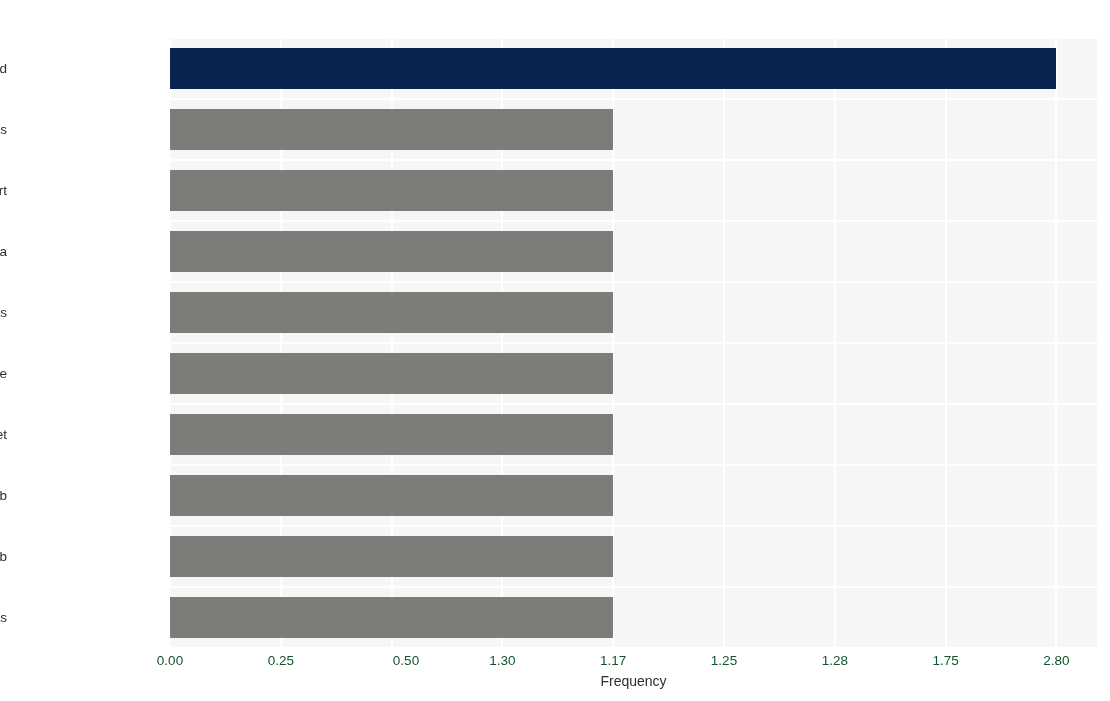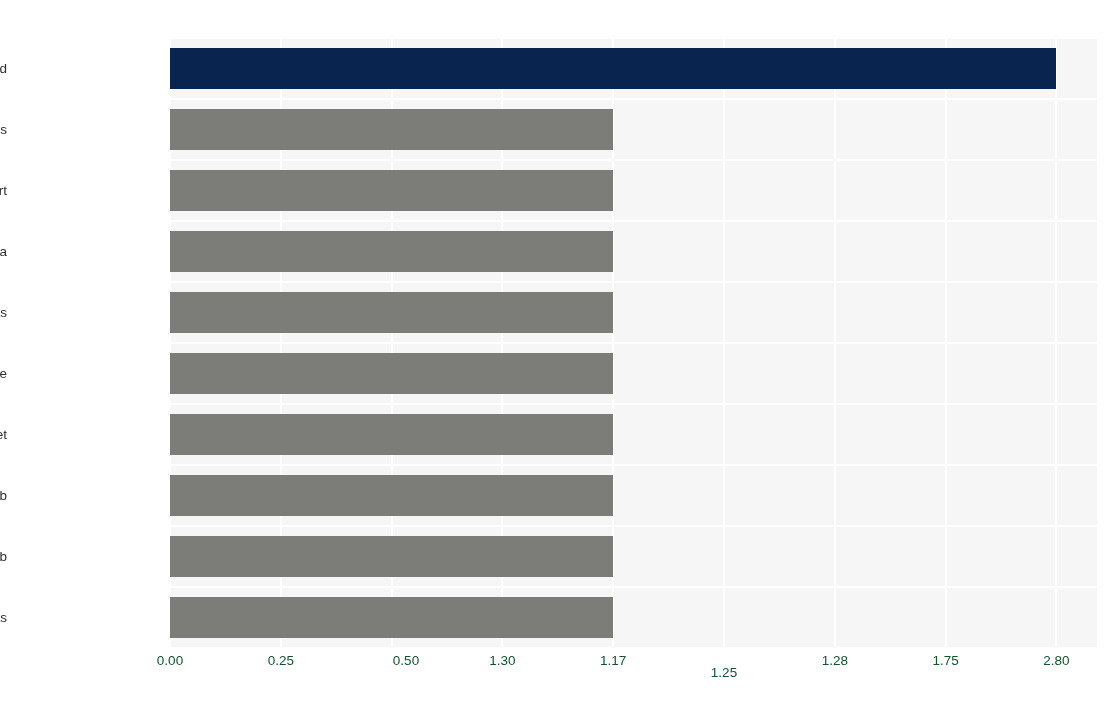--- a/index.html
+++ b/index.html
@@ -154,19 +154,20 @@
       <div class="ytick-label" style="top: 487.5px;">like ethernet usb</div>
       <div class="ytick-label" style="top: 548.5px;">ethernet usb usb</div>
       <div class="ytick-label" style="top: 609.5px;">usb usb fpgas</div>
     </div>
   <div id="x-axis">
       <div class="xtick-label" style="left: 170px;">0.00</div>
       <div class="xtick-label" style="left: 280.8px;">0.25</div>
       <div class="xtick-label" style="left: 406px;">0.50</div>
       <div class="xtick-label" style="left: 502.4px;">1.30</div>
       <div class="xtick-label" style="left: 613.2px;">1.17</div>
-      <div class="xtick-label" style="left: 724px; margin-top: 12px;">1.25</div>
+      <div class="xtick-label" style="left: 724px;">1.25</div>
       <div class="xtick-label" style="left: 834.8px;">1.28</div>
       <div class="xtick-label" style="left: 945.6px;">1.75</div>
       <div class="xtick-label" style="left: 1056.4px;">2.80</div>
     </div>
 
+  <div id="xaxis-label">Frequency</div>
 </div>
 
 </body></html>

